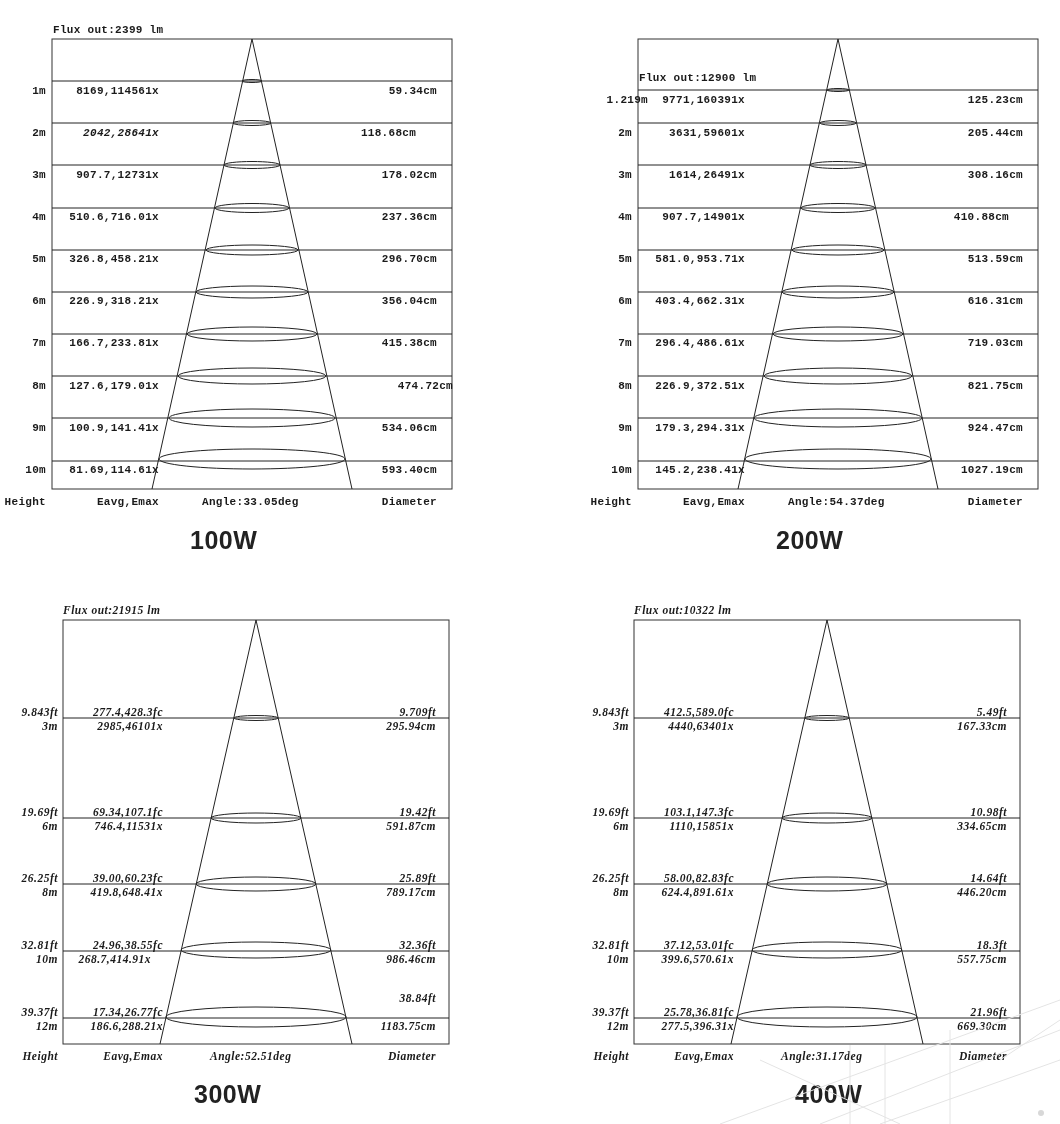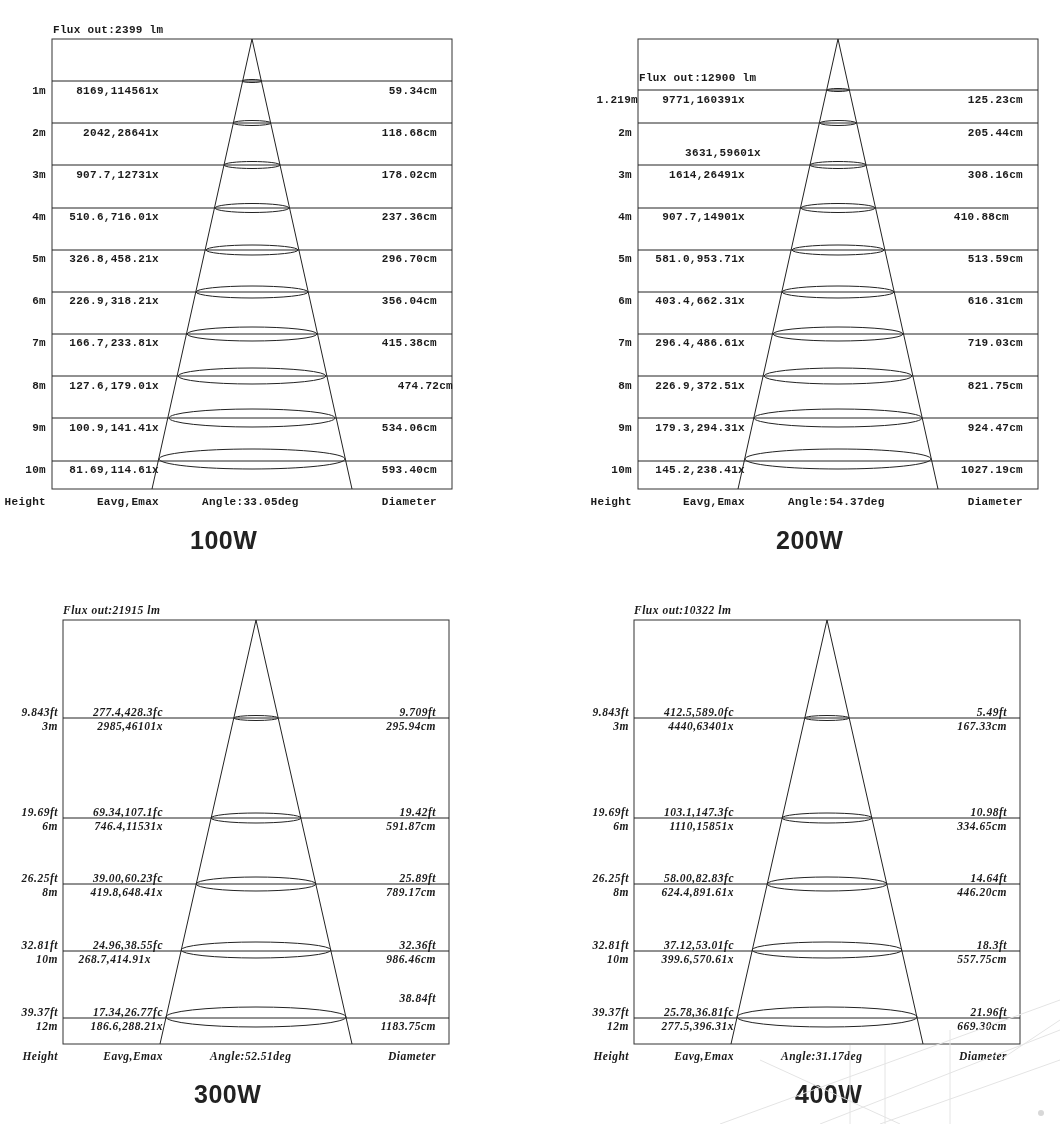--- a/index.html
+++ b/index.html
@@ -48,22 +48,22 @@
   </svg>
   <div class="txt" style="left:53px;top:24px;">Flux out:2399 lm</div>
   <div id="p0-rows">
       <div>
         <div class="txt right" style="left:0;top:85px;width:46px;">1m</div>
         <div class="txt right" style="left:60px;top:85px;width:99px;">8169,114561x</div>
         <div class="txt right" style="left:340px;top:85px;width:97px;">59.34cm</div>
       </div>
       <div>
         <div class="txt right" style="left:0;top:127px;width:46px;">2m</div>
-        <div class="txt right" style="left:60px;top:127px;width:99px;">2042,28641x</div>
-        <div class="txt right" style="left:340px;top:127px;width:97px;">118.68cm</div>
+        <div class="txt right" style="left:60px;top:127px;width:99px;font-style:italic;">2042,28641x</div>
+        <div class="txt right" style="left:340px;top:127px;width:97px;text-align:center;">118.68cm</div>
       </div>
       <div>
         <div class="txt right" style="left:0;top:169px;width:46px;">3m</div>
         <div class="txt right" style="left:60px;top:169px;width:99px;">907.7,12731x</div>
         <div class="txt right" style="left:340px;top:169px;width:97px;">178.02cm</div>
       </div>
       <div>
         <div class="txt right" style="left:0;top:211px;width:46px;">4m</div>
         <div class="txt right" style="left:60px;top:211px;width:99px;">510.6,716.01x</div>
         <div class="txt right" style="left:340px;top:211px;width:97px;">237.36cm</div>
@@ -130,27 +130,27 @@
         <ellipse cx="252" cy="292" rx="56" ry="6"></ellipse>
       <ellipse cx="252" cy="334" rx="65" ry="7"></ellipse>
         <ellipse cx="252" cy="376" rx="74" ry="8"></ellipse>
       <ellipse cx="252" cy="418" rx="84" ry="9"></ellipse>
         <ellipse cx="252" cy="459" rx="93" ry="10"></ellipse>
     </g>
   </svg>
   <div class="txt" style="left:53px;top:24px;margin-top:48px;">Flux out:12900 lm</div>
   <div id="p1-rows">
       <div>
-        <div class="txt right" style="left:6px;top:94px;width:46px;">1.219m</div>
+        <div class="txt right" style="left:16px;top:94px;width:46px;">1.219m</div>
         <div class="txt right" style="left:60px;top:94px;width:99px;">9771,160391x</div>
         <div class="txt right" style="left:340px;top:94px;width:97px;">125.23cm</div>
       </div>
       <div>
         <div class="txt right" style="left:0;top:127px;width:46px;">2m</div>
-        <div class="txt right" style="left:76px;top:127px;width:99px;margin-top:20px;">3631,59601x</div>
+        <div class="txt right" style="left:60px;top:127px;width:99px;">3631,59601x</div>
         <div class="txt right" style="left:340px;top:127px;width:97px;">205.44cm</div>
       </div>
       <div>
         <div class="txt right" style="left:0;top:169px;width:46px;">3m</div>
         <div class="txt right" style="left:60px;top:169px;width:99px;">1614,26491x</div>
         <div class="txt right" style="left:340px;top:169px;width:97px;">308.16cm</div>
       </div>
       <div>
         <div class="txt right" style="left:0;top:211px;width:46px;">4m</div>
         <div class="txt right" style="left:60px;top:211px;width:99px;">907.7,14901x</div>

